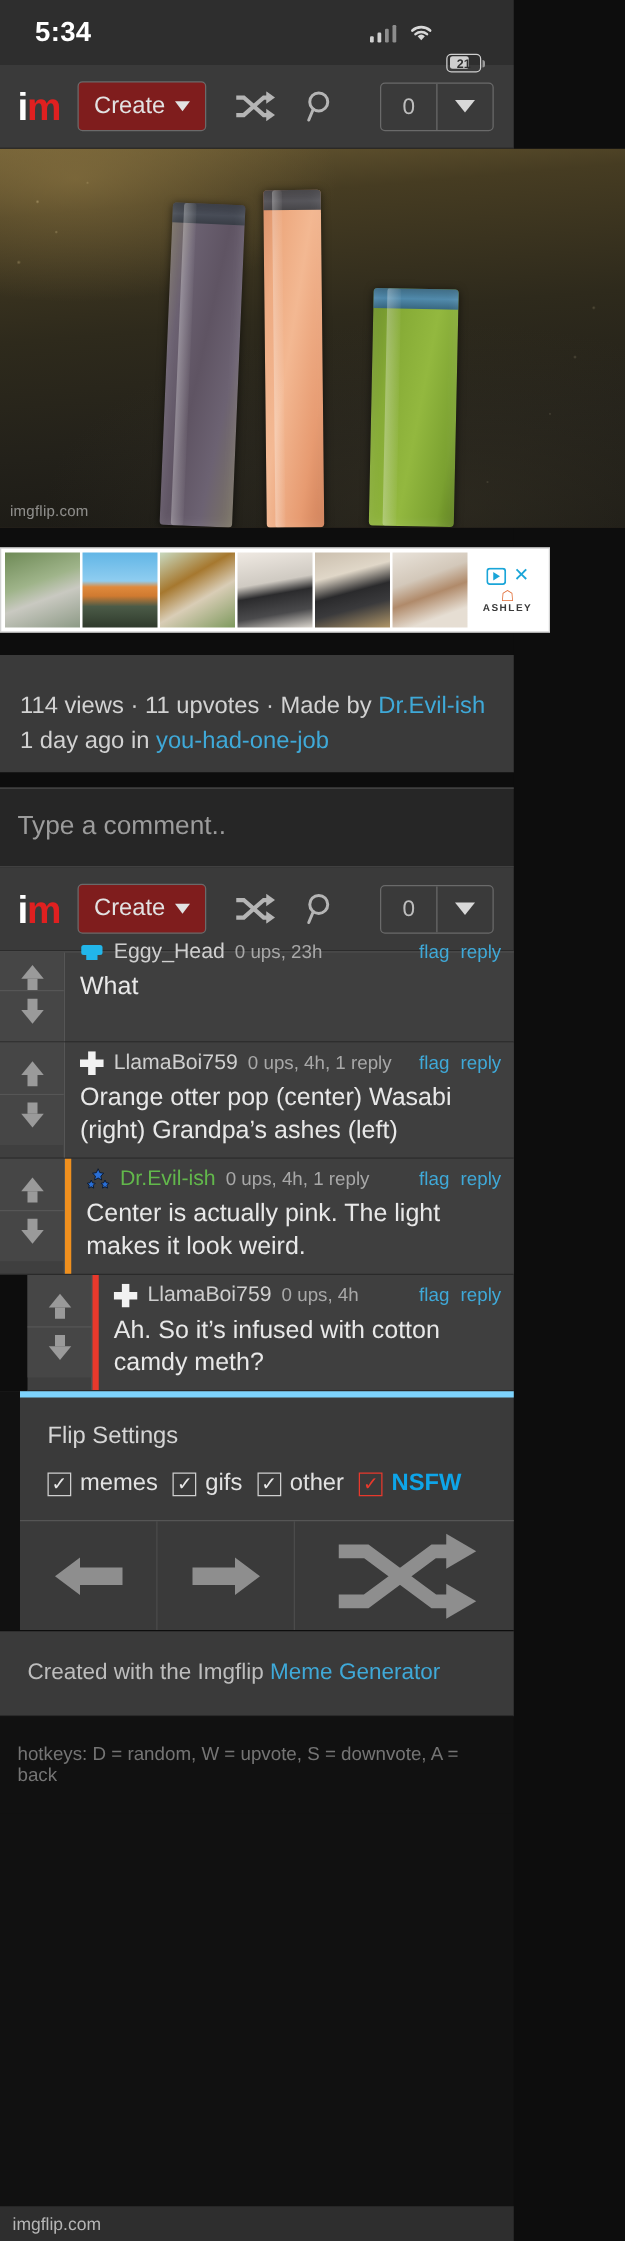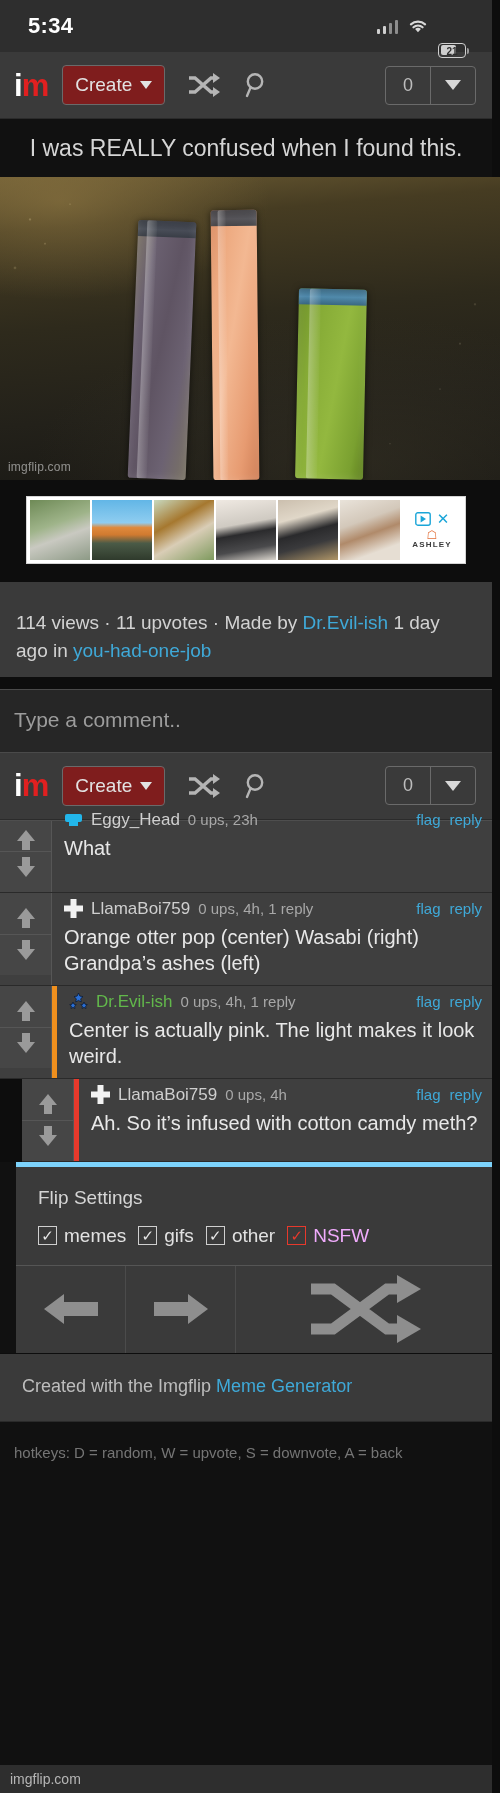--- a/index.html
+++ b/index.html
@@ -2,21 +2,21 @@
 <html><head>
 <meta charset="utf-8">
 <style>
   * { box-sizing: border-box; margin: 0; padding: 0; }
   html, body {
     width: 500px; height: 1793px;
     background: #0d0d0d;
     font-family: "Liberation Sans", sans-serif;
     overflow: hidden;
   }
-  #app { position: relative; width: 492px; height: 1793px; background: #111; }
+  #app { position: relative; width: 411px; height: 1793px; background: #111; }
 
   
   .statusbar {
     height: 52px; background: #2e2e2e;
     display: flex; align-items: center; justify-content: space-between;
     padding: 0 26px 0 28px;
   }
   .status-time { color: #fff; font-size: 22px; font-weight: bold; letter-spacing: .3px; }
   .status-right { display: flex; align-items: center; gap: 9px; }
   .sig { display: flex; align-items: flex-end; gap: 2.5px; height: 15px; }
@@ -187,21 +187,21 @@
 
   
   .flip-block { background:#3a3a3a; border-top:5px solid #7dd3fc;margin-left:16px; }
   .flip-title { color:#d5d5d5; font-size:19px; padding: 20px 22px 0; }
   .flip-checks { display:flex; align-items:center; gap:12px; padding: 16px 22px 18px; }
   .chk { display:flex; align-items:center; gap:7px; }
   .box { width:19px;height:19px;border:1.6px solid #cfcfcf; display:flex;align-items:center;justify-content:center;
          color:#e8e8e8; font-size:15px; line-height:1; }
   .box.red { border-color:#e8392c; color:#e8392c; }
   .chk span.lbl { color:#e2e2e2; font-size:19px; }
-  .chk span.lbl.red { color:#f0abfc; }
+  .chk span.lbl.red { color:#0ea5e9;font-weight:bold; }
   .nav-arrows { display:flex; align-items:center; border-top:1px solid #555; height:88px; }
   .na-cell { width:110px; display:flex; align-items:center; justify-content:center; height:100%;
              border-right:1px solid #4b4b4b;}
   .na-rand { flex:1; display:flex; align-items:center; justify-content:center; height:100%;}
 
   
   .created { background:#3a3a3a; border-top:1px solid #0d0d0d; color:#bdbdbd; font-size:18px;
              padding: 22px 22px 24px; border-bottom:1px solid #2a2a2a;}
   .created a { color:#3fa9d8; text-decoration:none; }
   .hotkeys { background:#111; color:#757575; font-size:15px; padding: 22px 14px; }
@@ -259,21 +259,20 @@
     <div class="nav-spacer"></div>
     <div class="counter">
       <div class="num">0</div>
       <div class="drop">
         <span class="caret-w"></span>
       </div>
     </div>
   </div>
 
   <div class="meme-wrap">
-    <div class="meme-title">I was REALLY confused when I found this.</div>
     <div class="meme-photo">
       <div class="floor"></div>
       <div class="speckle"></div>
       <div class="pop" id="pop-left">
         <div class="cap"></div>
           <div class="shine"></div>
           <div class="sleeve"></div>
       </div>
       <div class="pop" id="pop-center">
         <div class="cap"></div>

